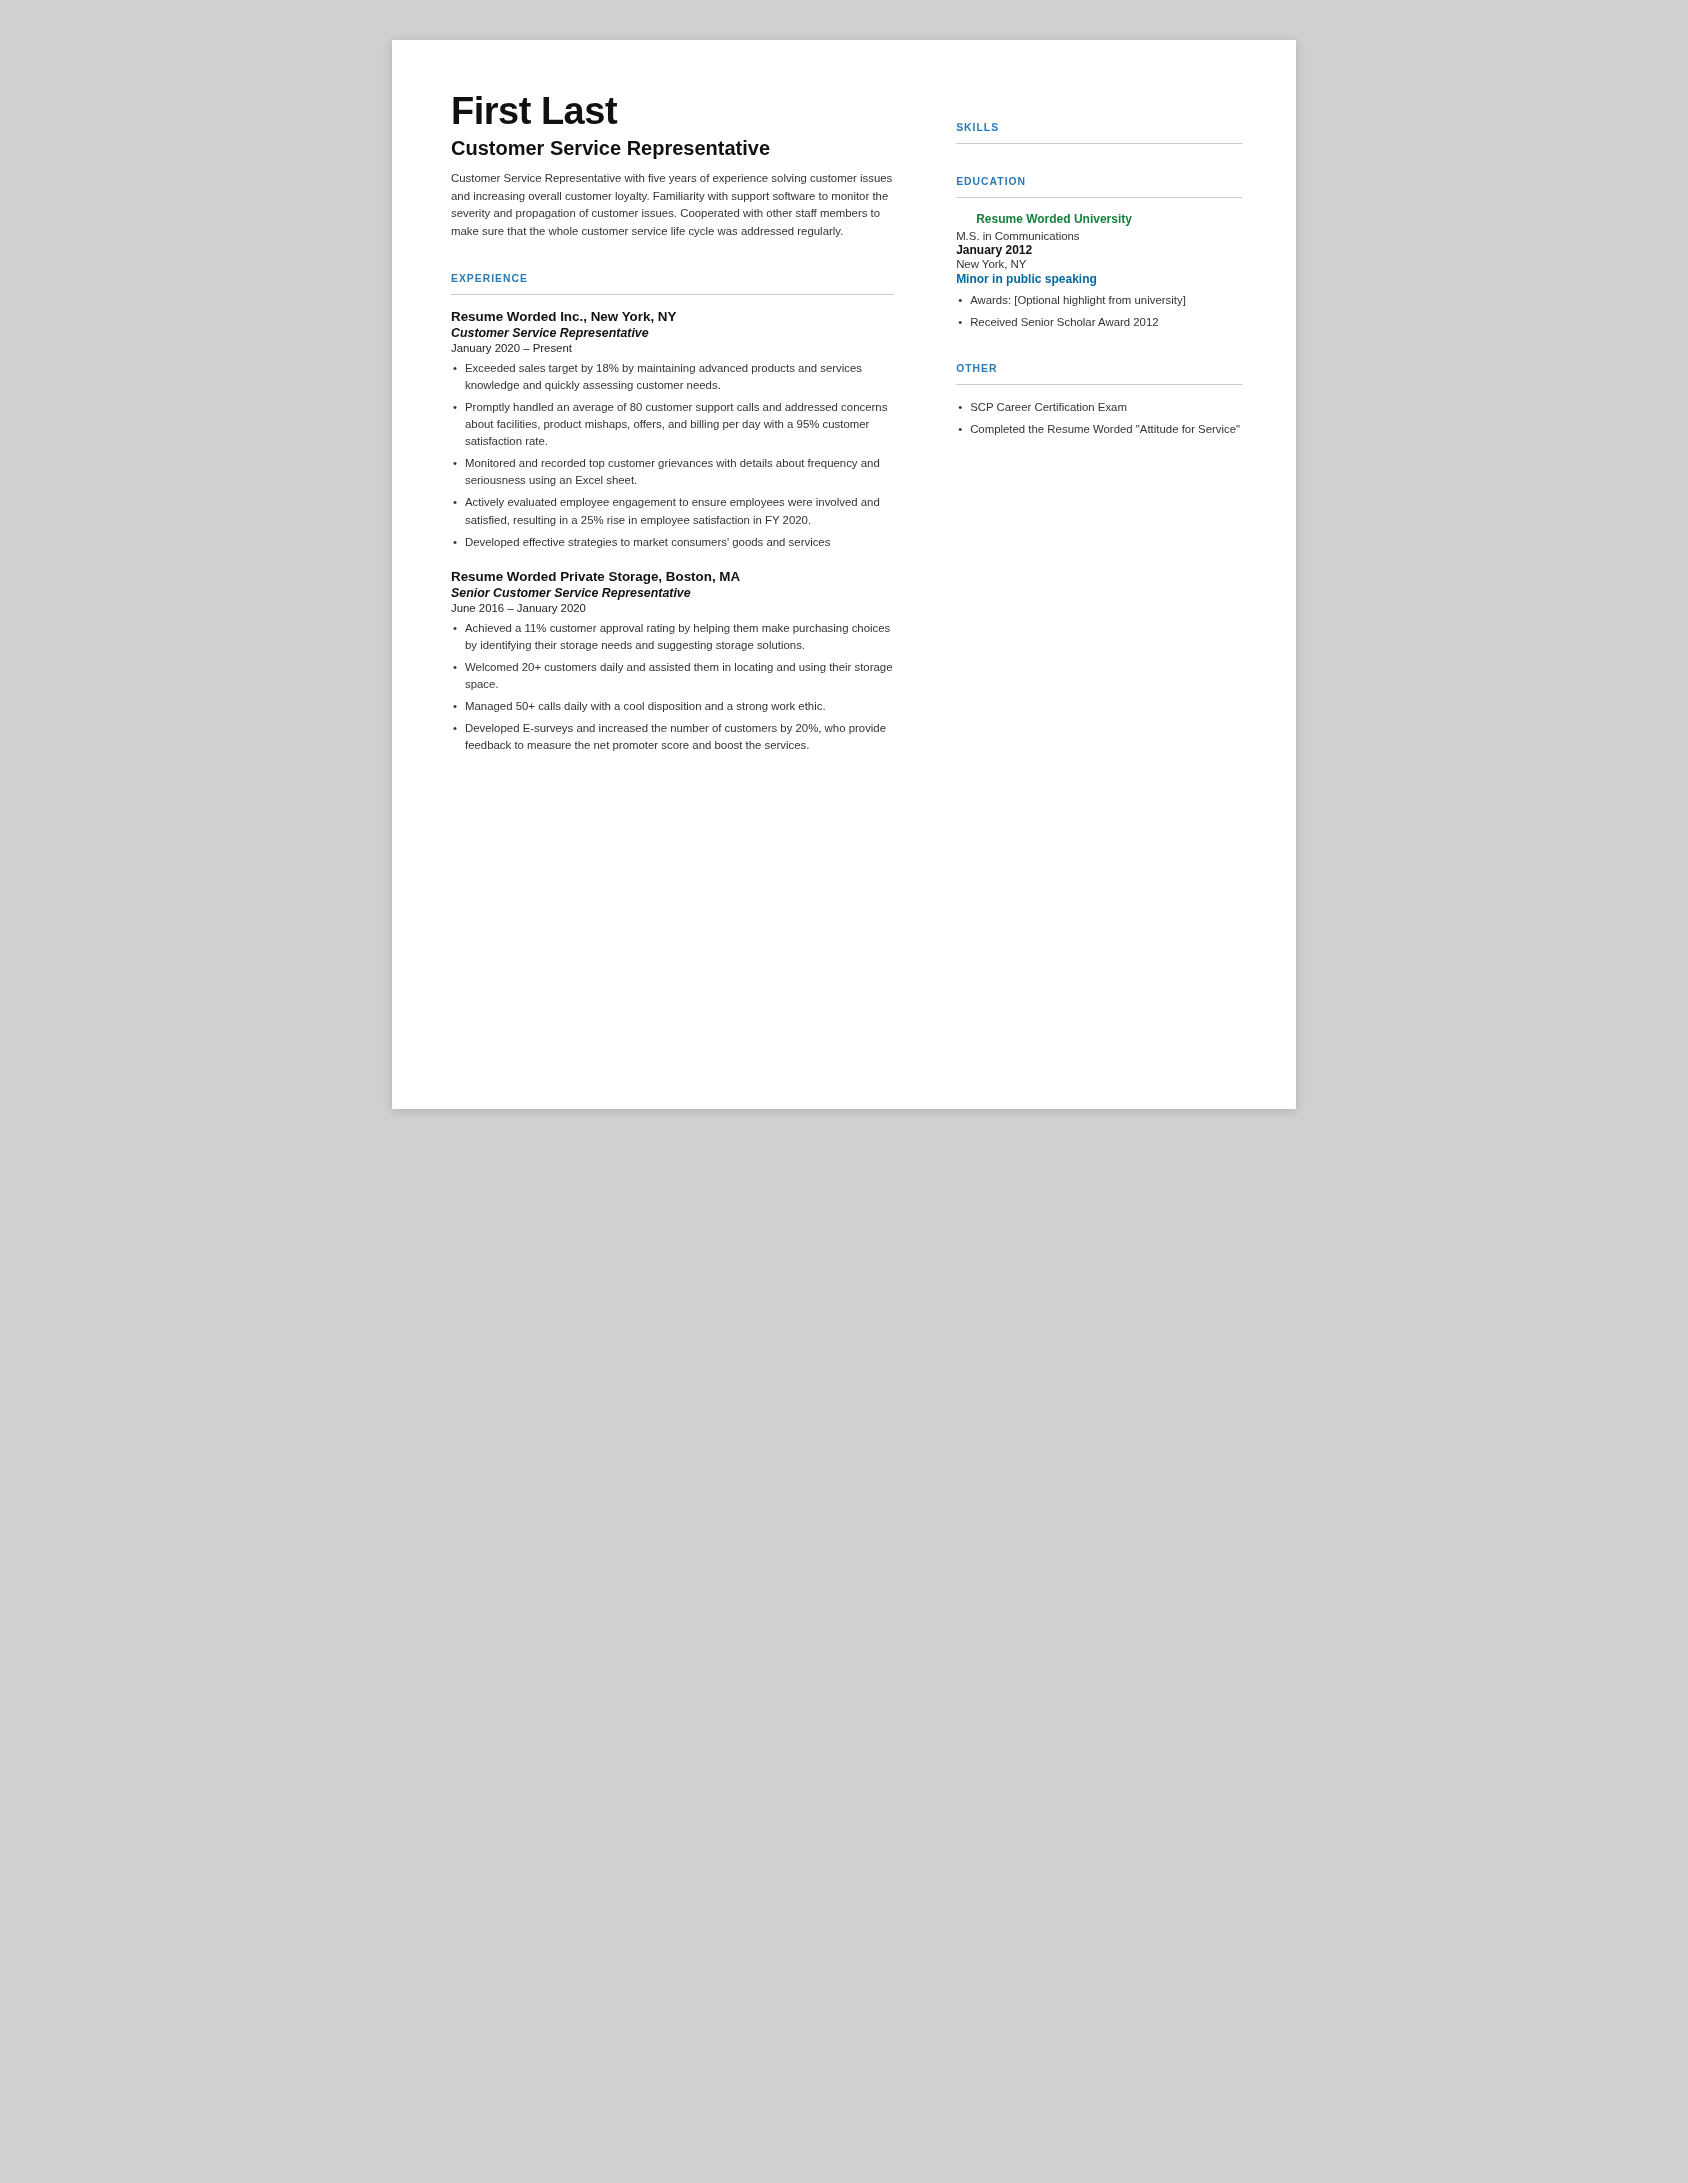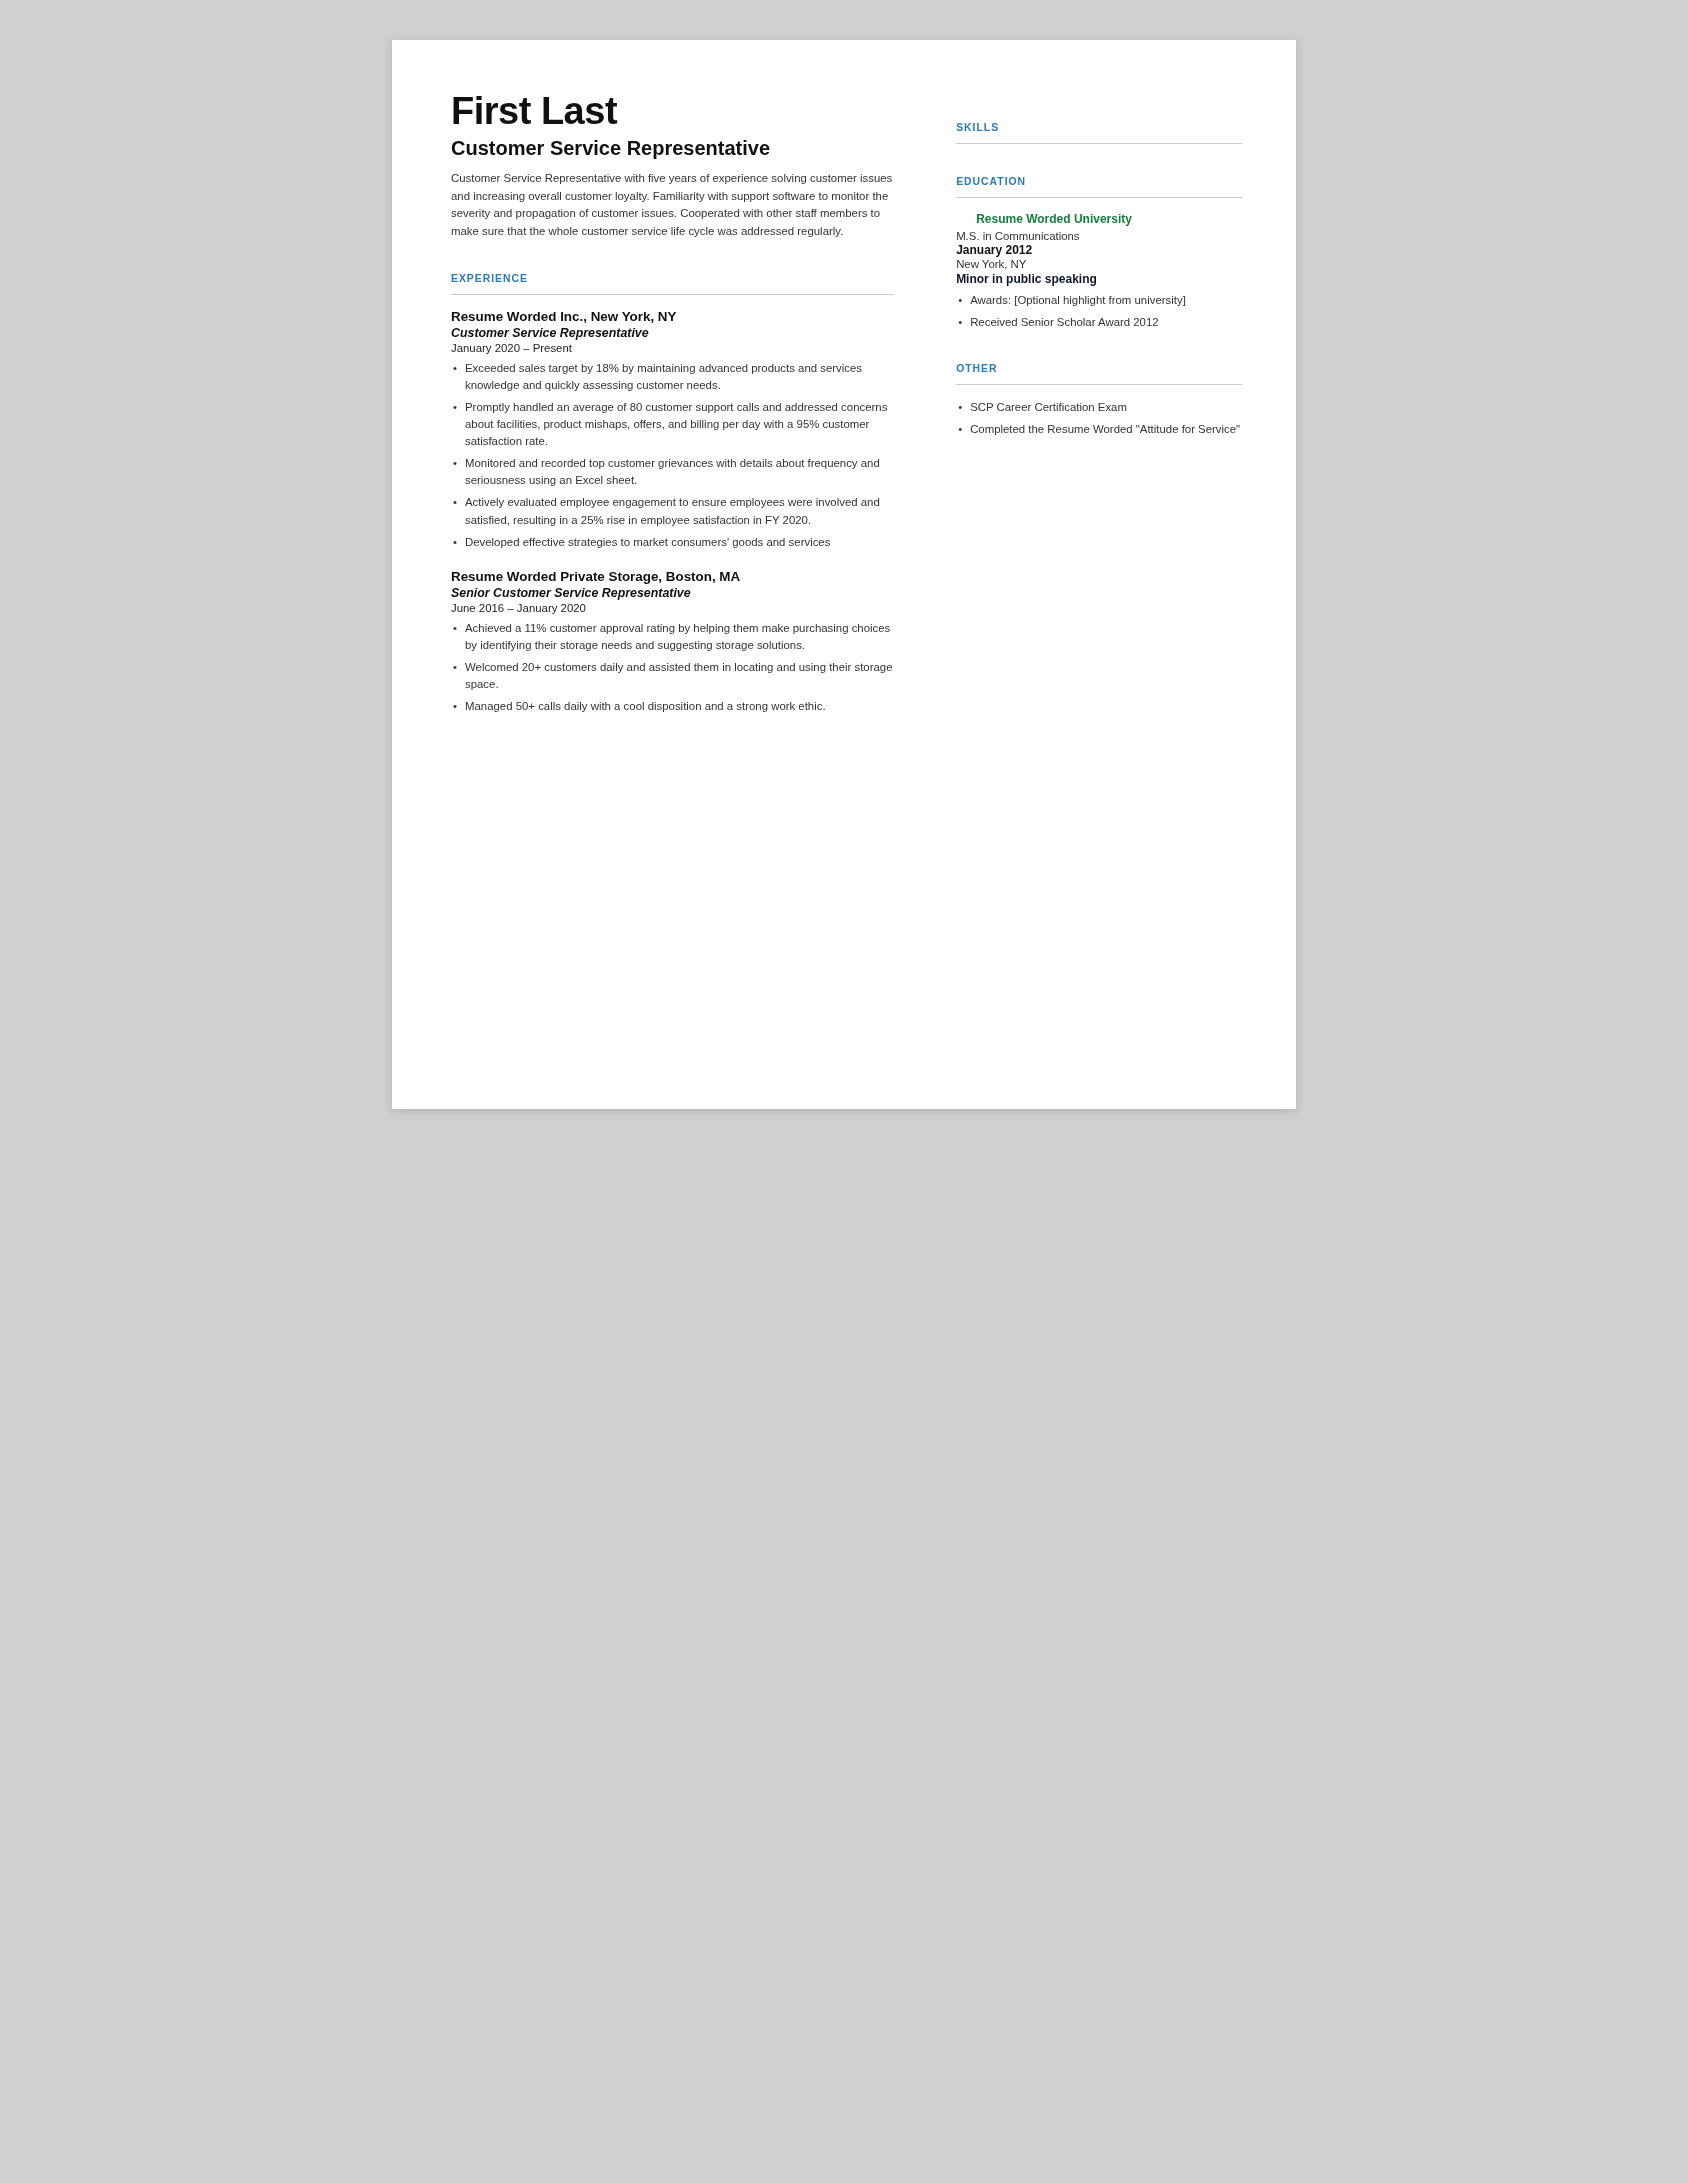--- a/index.html
+++ b/index.html
@@ -168,21 +168,21 @@
     }
     .edu-location {
       font-size: 11.4px;
       color: #333;
       font-family: Arial, Helvetica, sans-serif;
       margin-bottom: 2px;
     }
     .edu-minor {
       font-size: 12px;
       font-weight: 700;
-      color: #0f172a;
+      color: #0369a1;
       font-family: Arial, Helvetica, sans-serif;
       margin-bottom: 6px;
     }
 
     
     .other-bullet {
       list-style: none;
       padding: 0;
     }
     .other-bullet li {
@@ -239,20 +239,21 @@
     <div class="experience-entry">
       <div class="company-line">
         <span class="company-bold">Resume Worded Private Storage,</span><span> Boston, MA</span>
       </div>
       <div class="role-title">Senior Customer Service Representative</div>
       <div class="date-range">June 2016 – January 2020</div>
       <ul class="bullet-list">
         <li>Achieved a 11% customer approval rating by helping them make purchasing choices by identifying their storage needs and suggesting storage solutions.</li>
         <li>Welcomed 20+ customers daily and assisted them in locating and using their storage space.</li>
         <li>Managed 50+ calls daily with a cool disposition and a strong work ethic.</li>
+        <li>Developed E-surveys and increased the number of customers by 20%, who provide feedback to measure the net promoter score and boost the services.</li>
       </ul>
     </div>
 
   </div>
 
   <div class="right-col">
 
 
     <div class="section-label">SKILLS</div>
     <hr class="section-divider">

